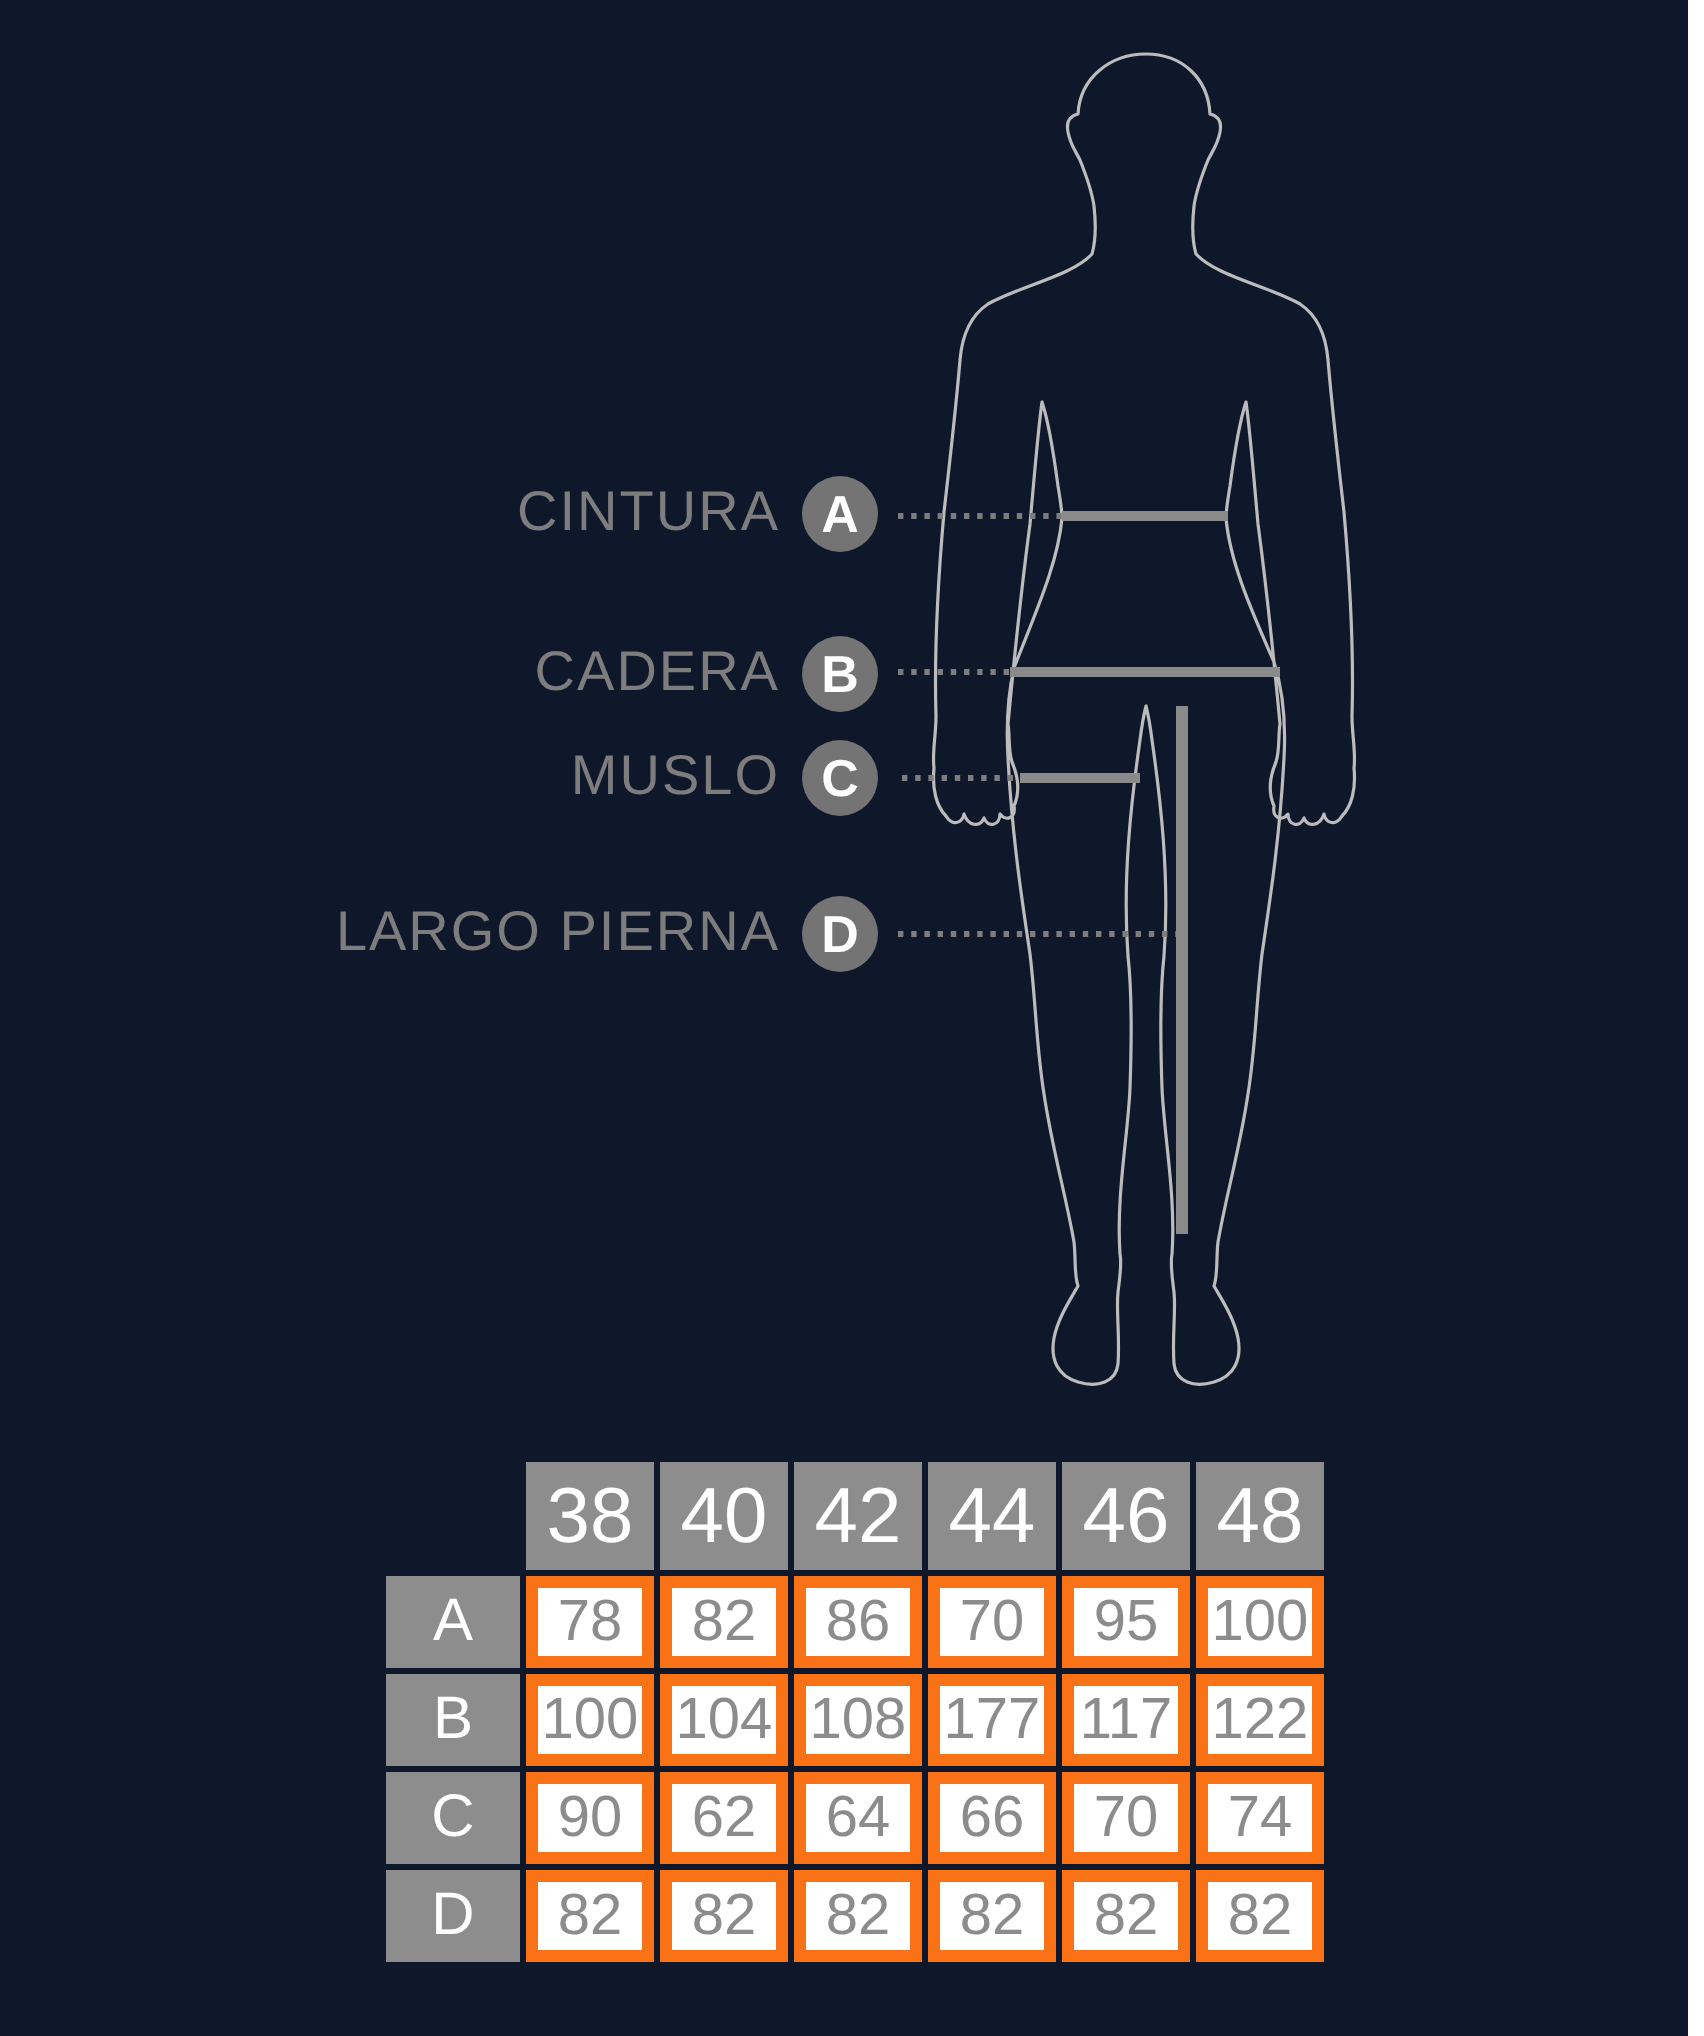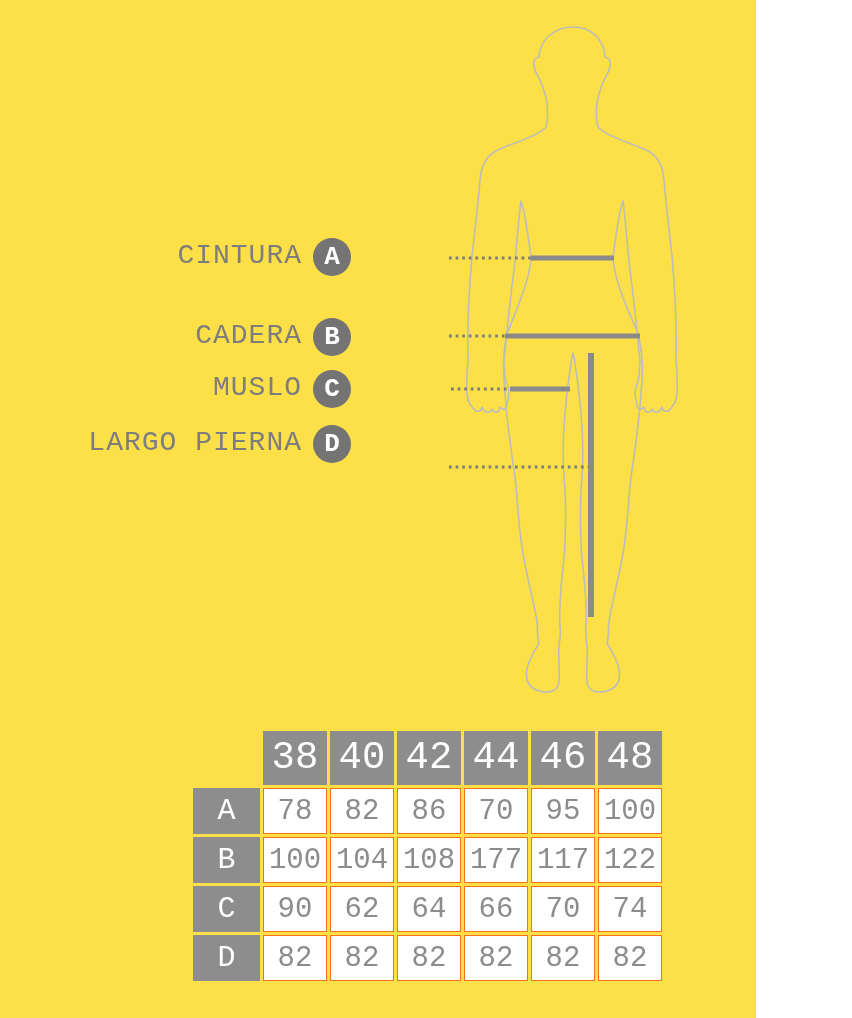--- a/index.html
+++ b/index.html
@@ -2,25 +2,25 @@
 <html><head>
 <meta charset="utf-8">
 <style>
   html, body {
     margin: 0;
     padding: 0;
     background: #ffffff;
   }
   .stage {
     position: relative;
-    width: 756px;
+    width: 844px;
     height: 1018px;
-    background: #fde047;
+    background: #0f172a;
     overflow: hidden;
-    font-family: Liberation Mono, monospace;
+    font-family: Liberation Sans, sans-serif;
   }
   .figure-svg {
     position: absolute;
     left: 0;
     top: 0;
     width: 852px;
     height: 1018px;
   }
   
   .label-row {
@@ -50,21 +50,21 @@
     display: flex;
     align-items: center;
     justify-content: center;
     line-height: 1;
     padding-bottom: 1px;
     box-sizing: border-box;
   }
   .row-a { top: 238px; }
   .row-b { top: 318px; margin-left: 30px; }
   .row-c { top: 370px; }
-  .row-d { top: 425px; }
+  .row-d { top: 448px; }
   
   .size-table {
     position: absolute;
     left: 193px;
     top: 731px;
     display: grid;
     grid-template-columns: 67px repeat(6, 64px);
     grid-template-rows: 54px repeat(4, 46px);
     gap: 3px;
   }
@@ -82,21 +82,21 @@
     color: #ffffff;
     font-size: 39px;
   }
   .row-h {
     background: #8d8d8d;
     color: #ffffff;
     font-size: 30px;
   }
   .val-cell {
     background: #ffffff;
-    border: 1px solid #f97316;
+    border: 6px solid #f97316;
     color: #8c8c8c;
     font-size: 29px;
   }
 </style>
 </head>
 <body>
 
 <div class="stage">
 
   <svg class="figure-svg" viewBox="0 0 852 1018">

